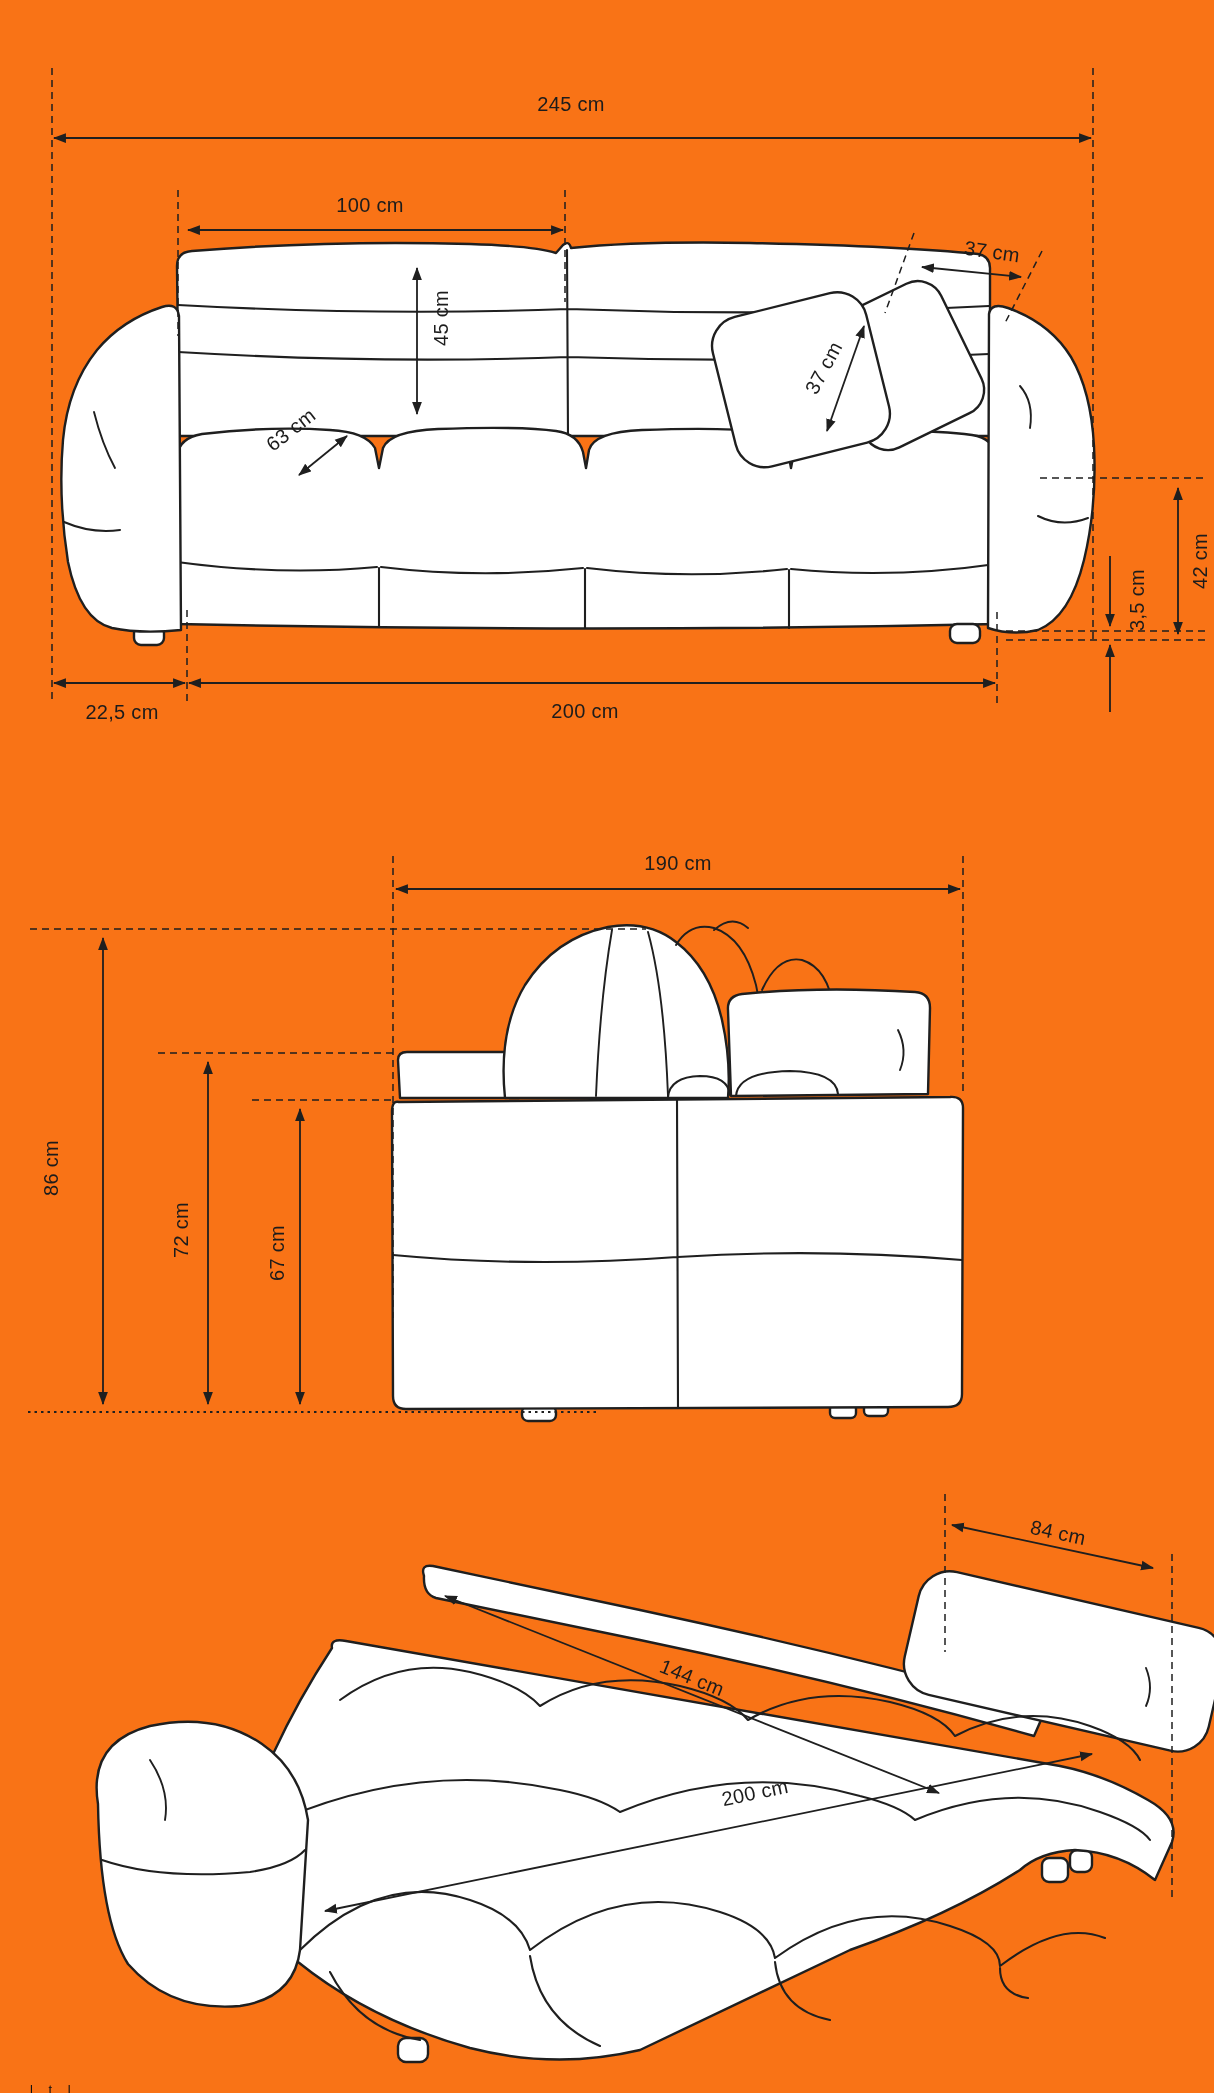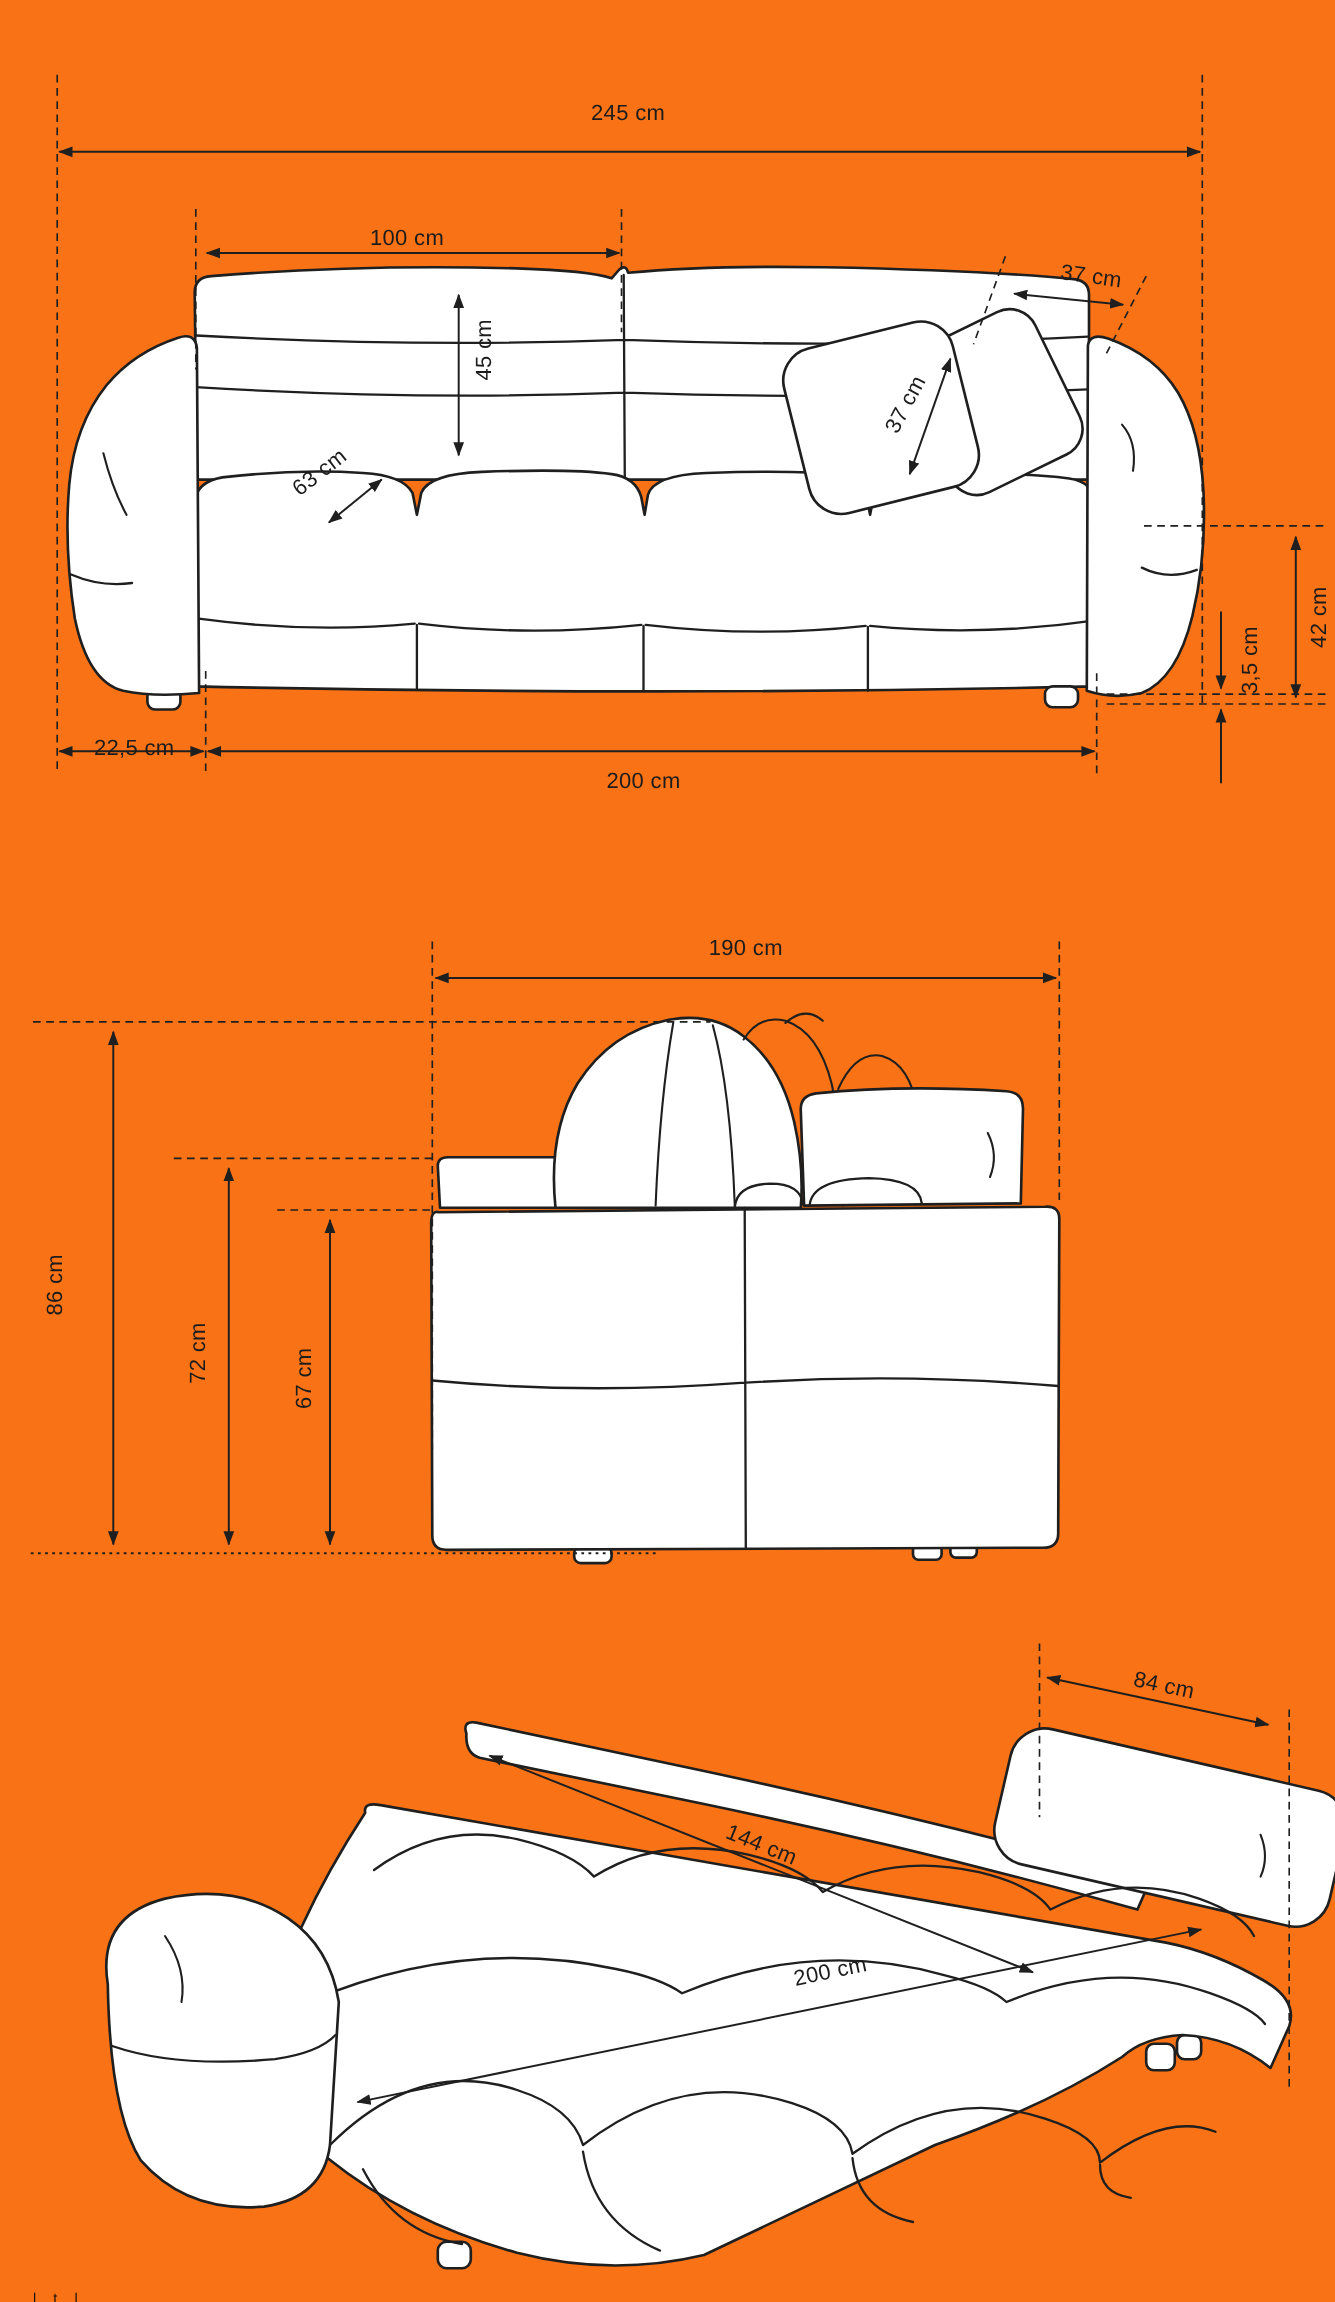--- a/index.html
+++ b/index.html
@@ -185,28 +185,28 @@
         <path class="dash" d="M945,1494 L945,1652"></path>
         <path class="dash" d="M1172,1554 L1172,1902"></path>
         <path class="dim" d="M952,1525 L1153,1568"></path>
         <path class="dim" d="M445,1596 L939,1793"></path>
         <path class="dim" d="M325,1911 L1092,1754"></path>
       </g>
     </g>
   </svg>
 
   <div class="dim-label" style="left:571px;top:104px;">245 cm</div>
-  <div class="dim-label" style="left:370px;top:205px;margin-top:12px;">100 cm</div>
+  <div class="dim-label" style="left:370px;top:205px;">100 cm</div>
   <div class="dim-label" style="left:441px;top:318px;--rot:-90deg;">45 cm</div>
   <div class="dim-label" style="left:992px;top:252px;--rot:8deg;">37 cm</div>
   <div class="dim-label" style="left:824px;top:368px;--rot:-62deg;">37 cm</div>
   <div class="dim-label" style="left:291px;top:430px;--rot:-38deg;">63 cm</div>
   <div class="dim-label" style="left:1200px;top:561px;--rot:-90deg;">42 cm</div>
   <div class="dim-label" style="left:1137px;top:600px;--rot:-90deg;">3,5 cm</div>
-  <div class="dim-label" style="left:122px;top:681px;">22,5 cm</div>
+  <div class="dim-label" style="left:122px;top:712px;">22,5 cm</div>
   <div class="dim-label" style="left:585px;top:711px;">200 cm</div>
 
   <div class="dim-label" style="left:678px;top:863px;">190 cm</div>
   <div class="dim-label" style="left:51px;top:1168px;--rot:-90deg;">86 cm</div>
   <div class="dim-label" style="left:181px;top:1230px;--rot:-90deg;">72 cm</div>
   <div class="dim-label" style="left:277px;top:1253px;--rot:-90deg;">67 cm</div>
 
   <div class="dim-label" style="left:1058px;top:1533px;--rot:12deg;">84 cm</div>
   <div class="dim-label" style="left:692px;top:1678px;--rot:22deg;">144 cm</div>
   <div class="dim-label" style="left:755px;top:1793px;--rot:-12deg;">200 cm</div>

